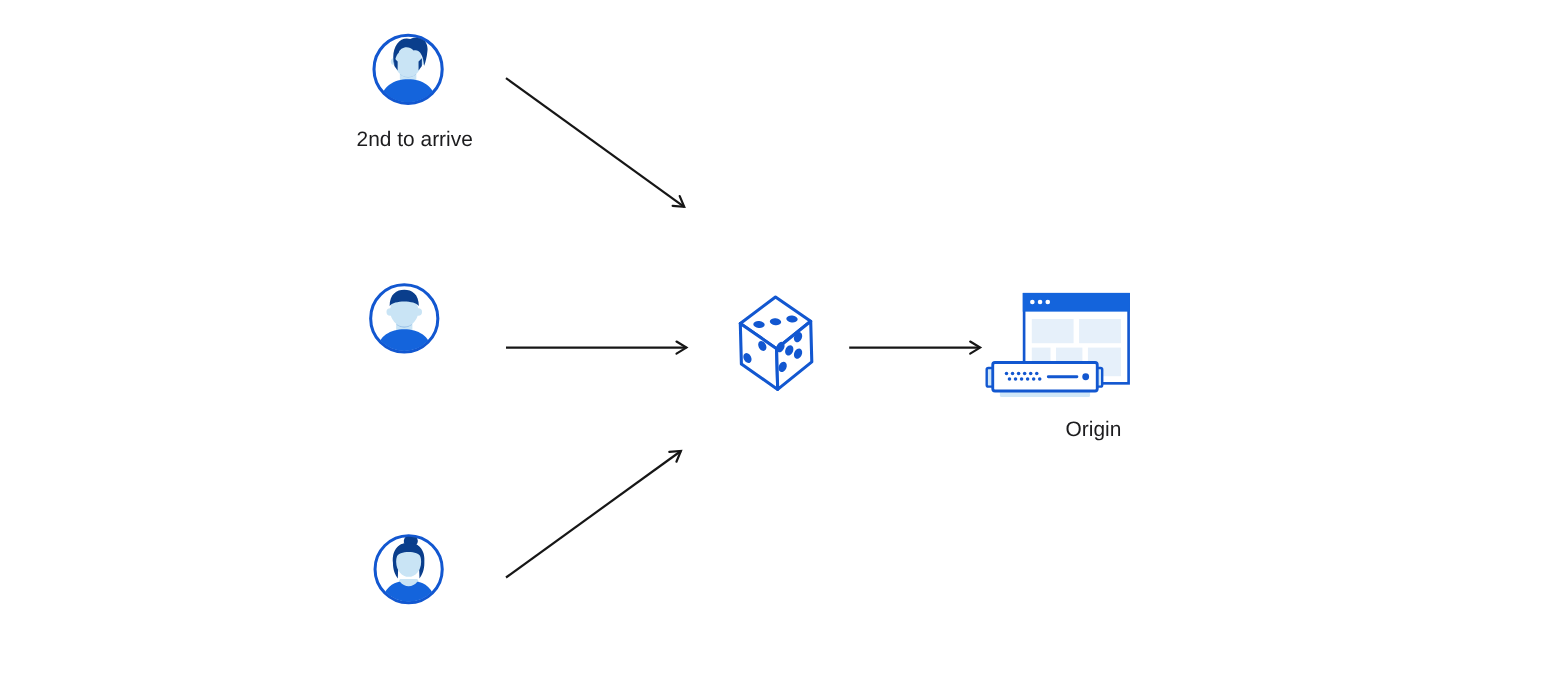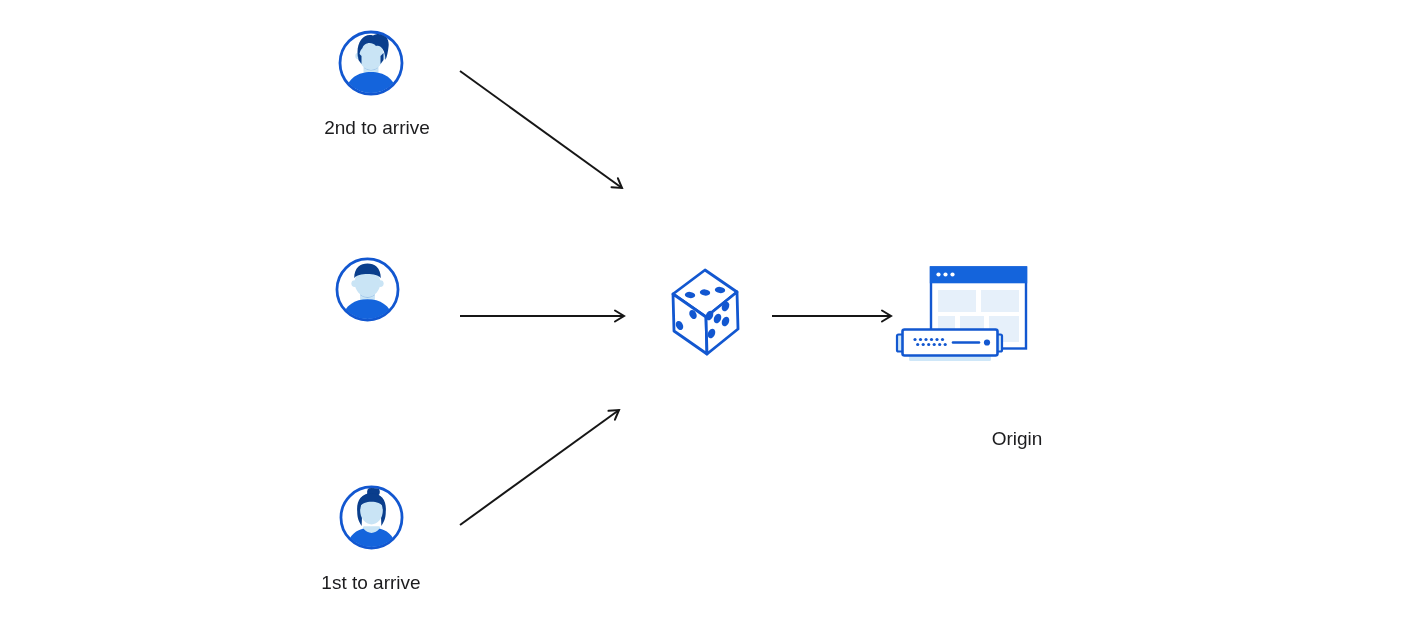--- a/index.html
+++ b/index.html
@@ -115,21 +115,20 @@
         <path d="M8 68 C10 52 19 46.5 26 45.5 C30 51 38 51 42 45.5 C49 46.5 58 52 60 68 Z" fill="#1464dc"></path>
         <path d="M34 9.5 C23 9.5 18.5 18 19.5 28 C19.5 35 21.5 39 24 42.5 L24.5 29
                  C24.5 20 28 15.5 34 15.5 C40 15.5 43.5 20 43.5 29 L44 42.5
                  C46.5 39 48.5 35 48.5 28 C49.5 18 45 9.5 34 9.5 Z" fill="#0a3e8c"></path>
         <ellipse cx="34" cy="27" rx="11.5" ry="14" fill="#c9e4f5"></ellipse>
         <path d="M22.5 23 C21 13 27 10 34 10 C41 10 47 13 45.5 23
                  C43 16.5 25 16.5 22.5 23 Z" fill="#0a3e8c"></path>
       </g>
     </svg>
   </div>
-  <div class="node-label" style="left:281px; top:571px;">1st to arrive</div>
 
   <div class="node" style="left:666px; top:267px;">
     <svg width="78" height="90" viewBox="0 0 78 90">
       <g stroke="#1257d0" stroke-width="2.8" stroke-linejoin="round" fill="#ffffff">
         <polygon points="39,3 71,25 40,50 7,27"></polygon>
         <polygon points="7,27 40,50 41,87 8,64"></polygon>
         <polygon points="71,25 40,50 41,87 72,62"></polygon>
       </g>
       <g fill="#1257d0">
         <ellipse cx="24" cy="28" rx="5.2" ry="3.1" transform="rotate(6 24 28)"></ellipse>
@@ -177,15 +176,15 @@
           <circle cx="33.2" cy="82.5" r="1.6"></circle>
           <circle cx="38.7" cy="82.5" r="1.6"></circle>
           <circle cx="44.2" cy="82.5" r="1.6"></circle>
           <circle cx="49.7" cy="82.5" r="1.6"></circle>
           <circle cx="55.2" cy="82.5" r="1.6"></circle>
       </g>
       <line x1="63" y1="80.5" x2="89" y2="80.5" stroke="#1257d0" stroke-width="2.6" stroke-linecap="round"></line>
       <circle cx="97" cy="80.5" r="3.1" fill="#1257d0"></circle>
     </svg>
   </div>
-  <div class="node-label" style="left:927px; top:379px;margin-top:48px;">Origin</div>
+  <div class="node-label" style="left:904px; top:379px;">Origin</div>
 
 </div>
 
 </body></html>

